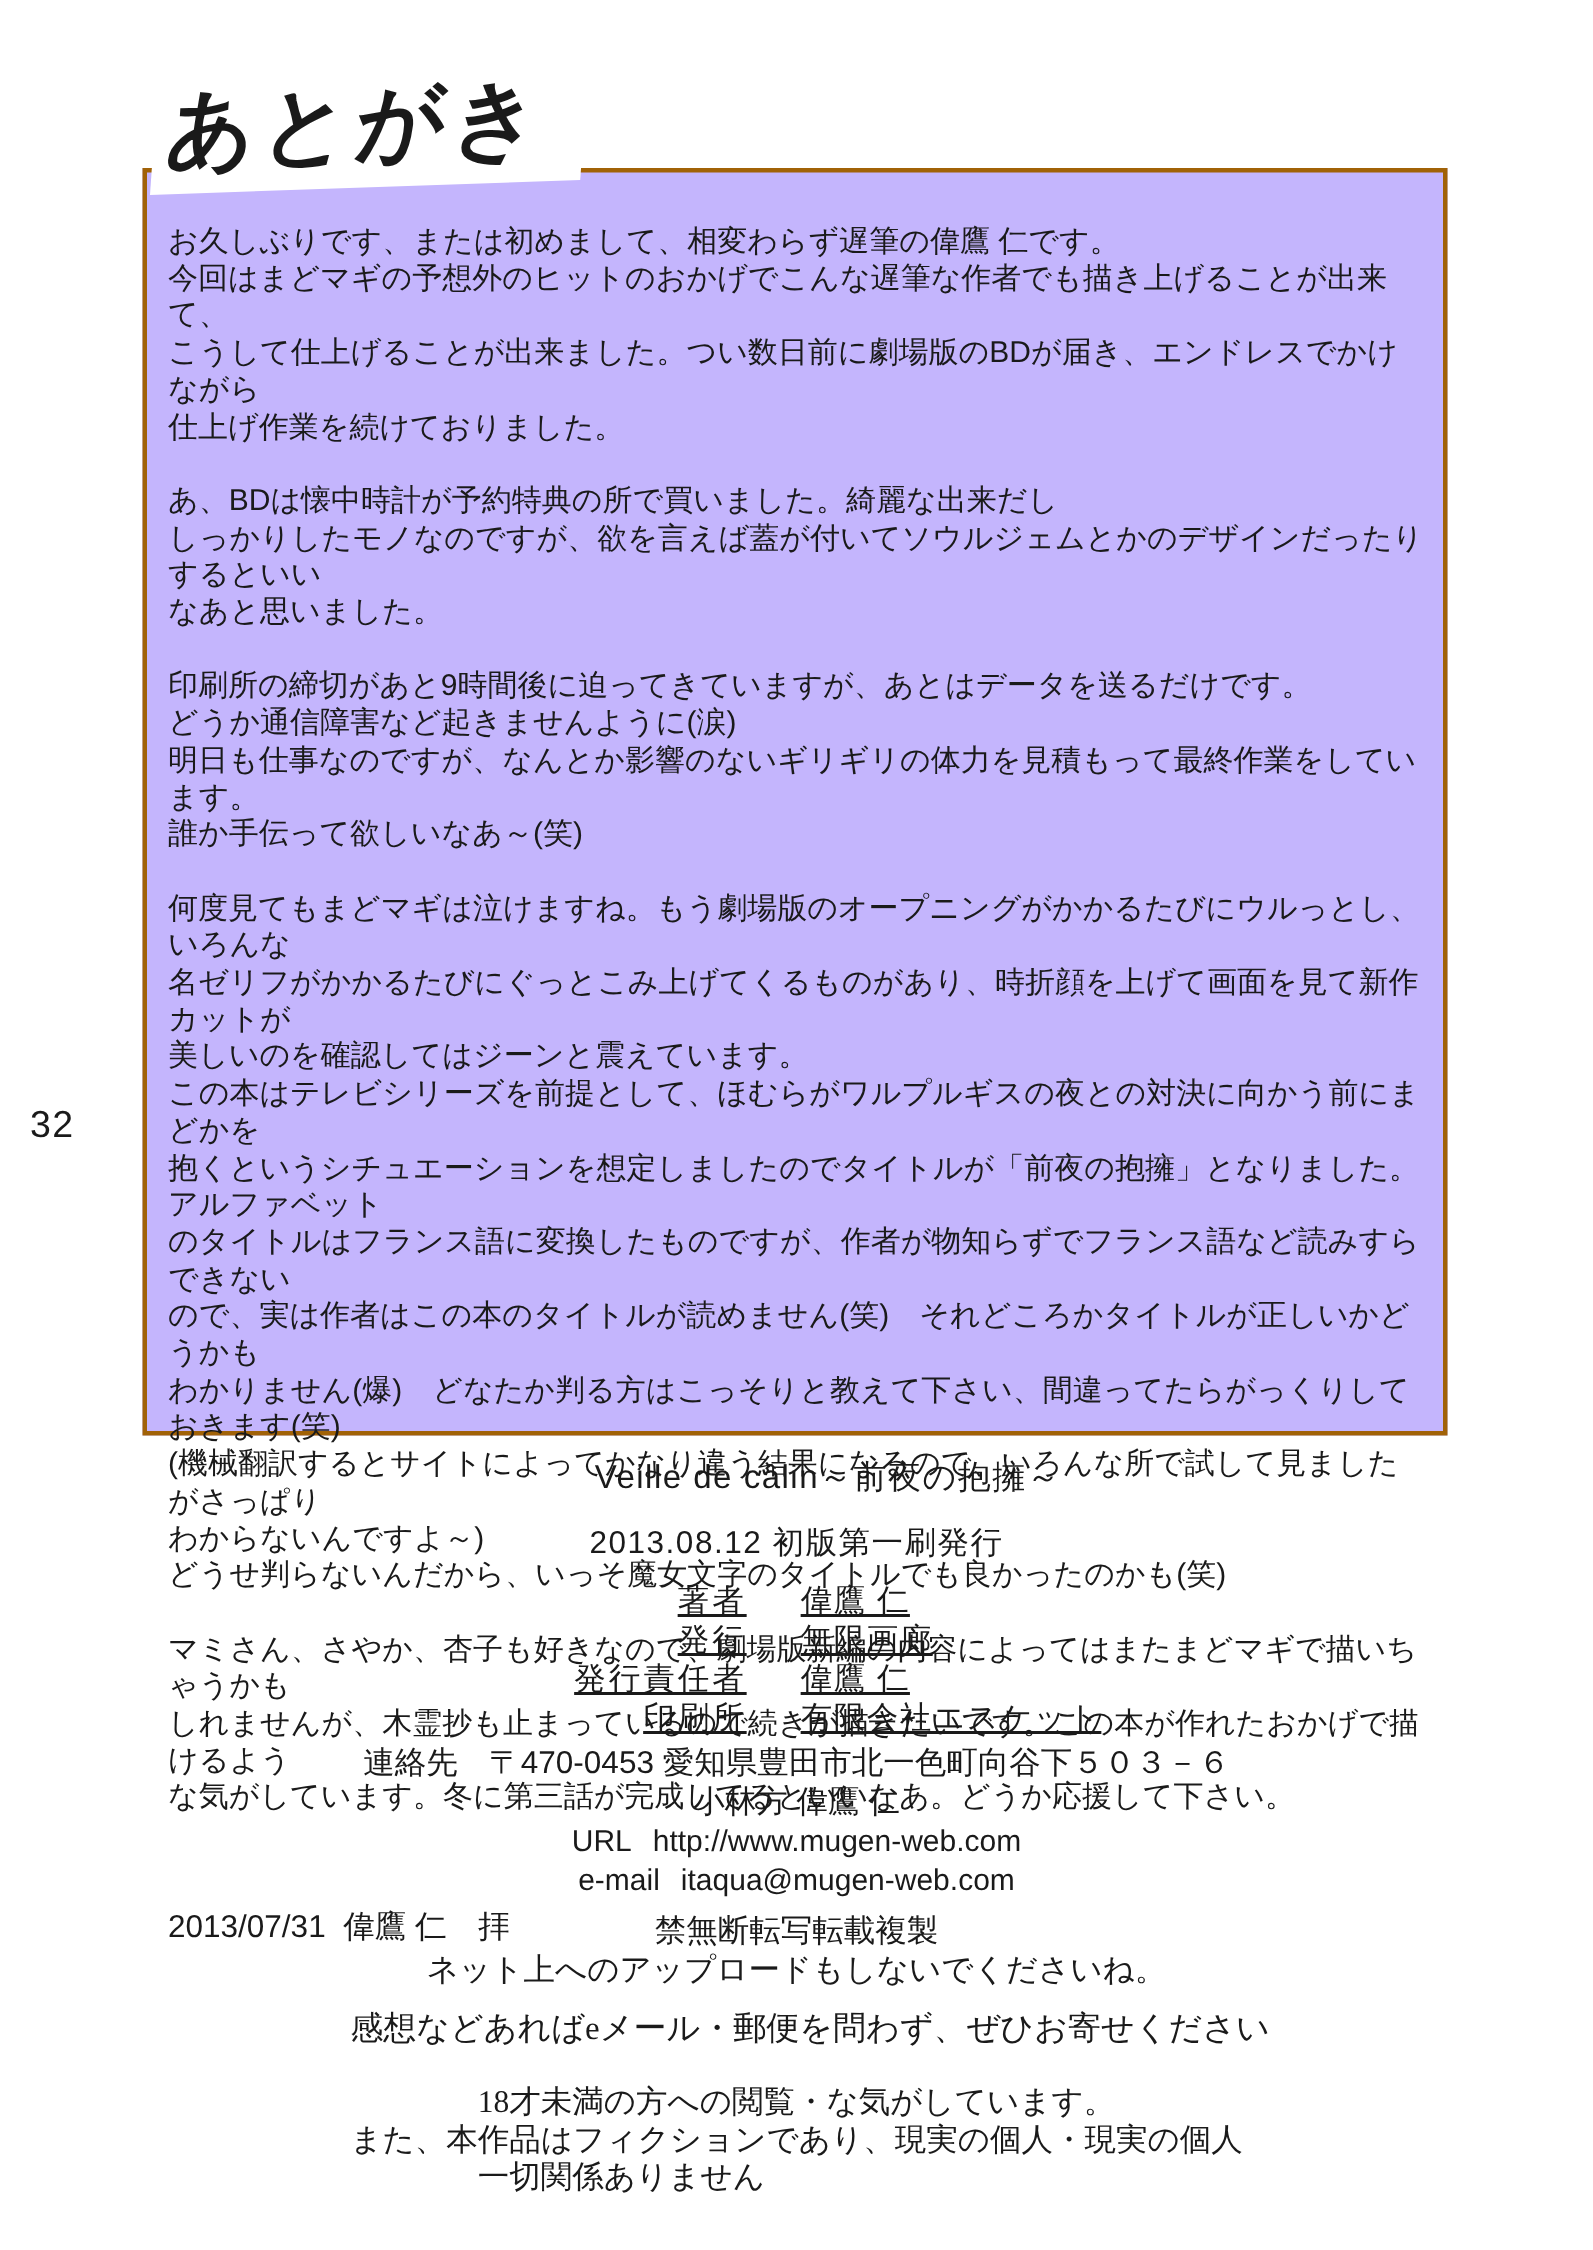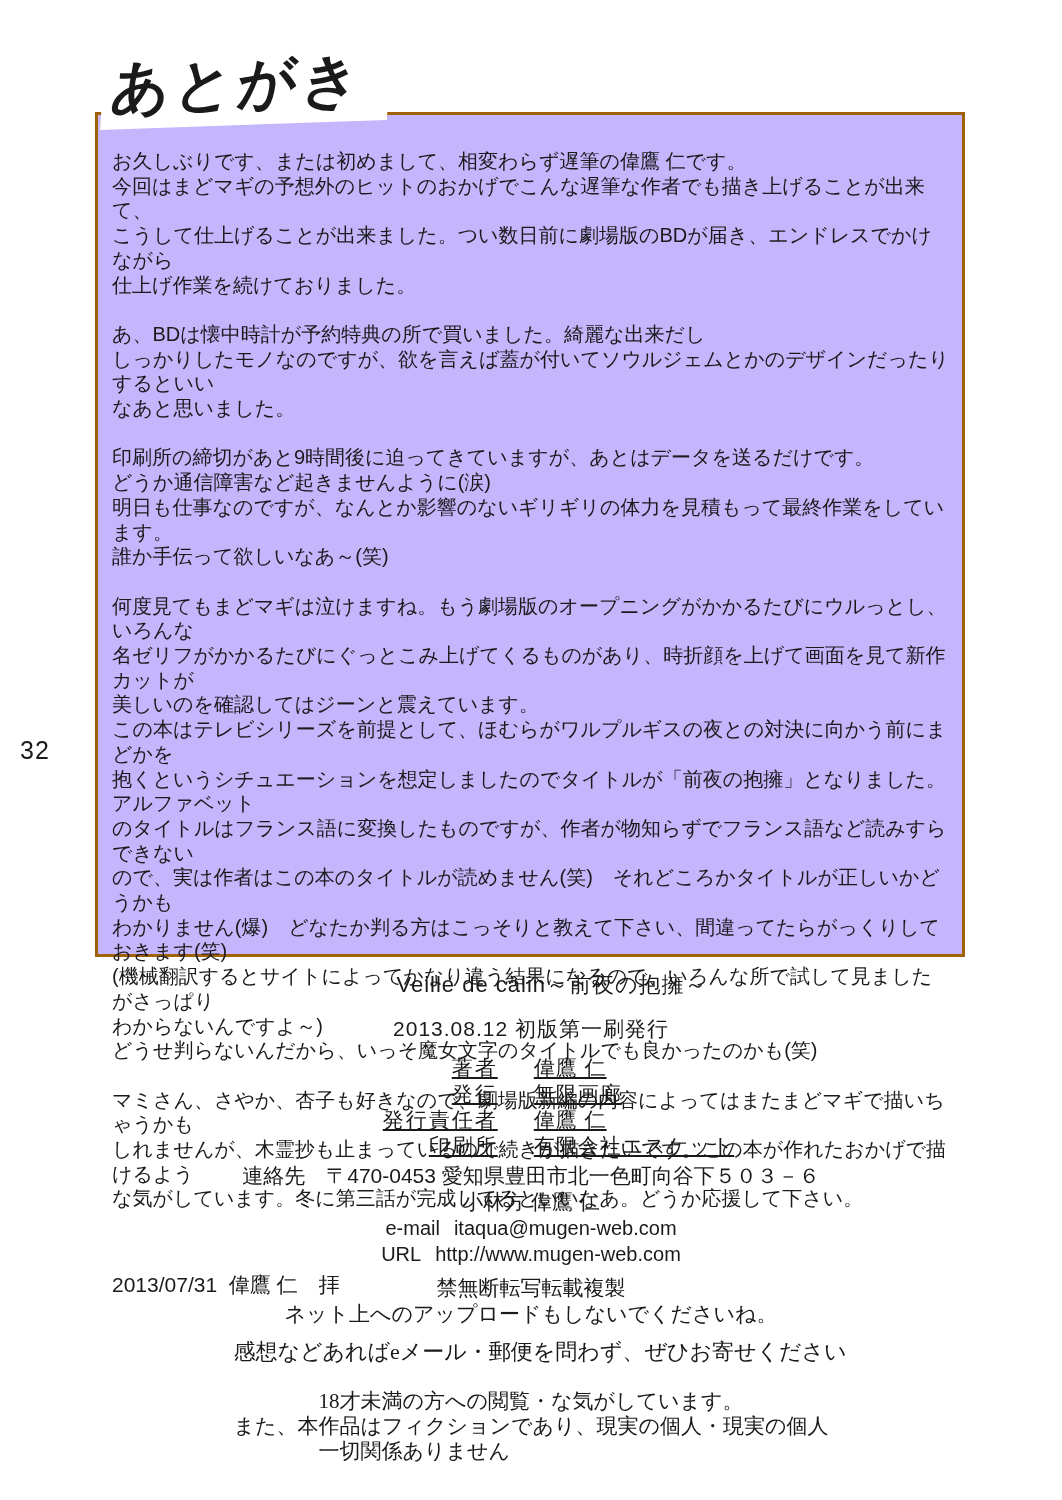--- a/index.html
+++ b/index.html
@@ -207,24 +207,24 @@
       <div class="credit-row">
         <span class="credit-label">印刷所</span>
         <span class="credit-value">有限会社エスケット</span>
       </div>
     </div>
 
     <div class="contact-block">
       <div>連絡先　〒470-0453 愛知県豊田市北一色町向谷下５０３－６</div>
       <div>小林方 偉鷹 仁</div>
       <div class="latin-line">
+        <span class="label">URL</span><span>http://www.mugen-web.com</span>
+      </div>
+      <div class="latin-line">
         <span class="label">e-mail</span><span>itaqua@mugen-web.com</span>
-      </div>
-      <div class="latin-line">
-        <span class="label">URL</span><span>http://www.mugen-web.com</span>
       </div>
     </div>
 
     <div class="copyright-notice">禁無断転写転載複製
 ネット上へのアップロードもしないでくださいね。</div>
 
     <div class="feedback-line">感想などあればeメール・郵便を問わず、ぜひお寄せください</div>
 
     <br>
 

